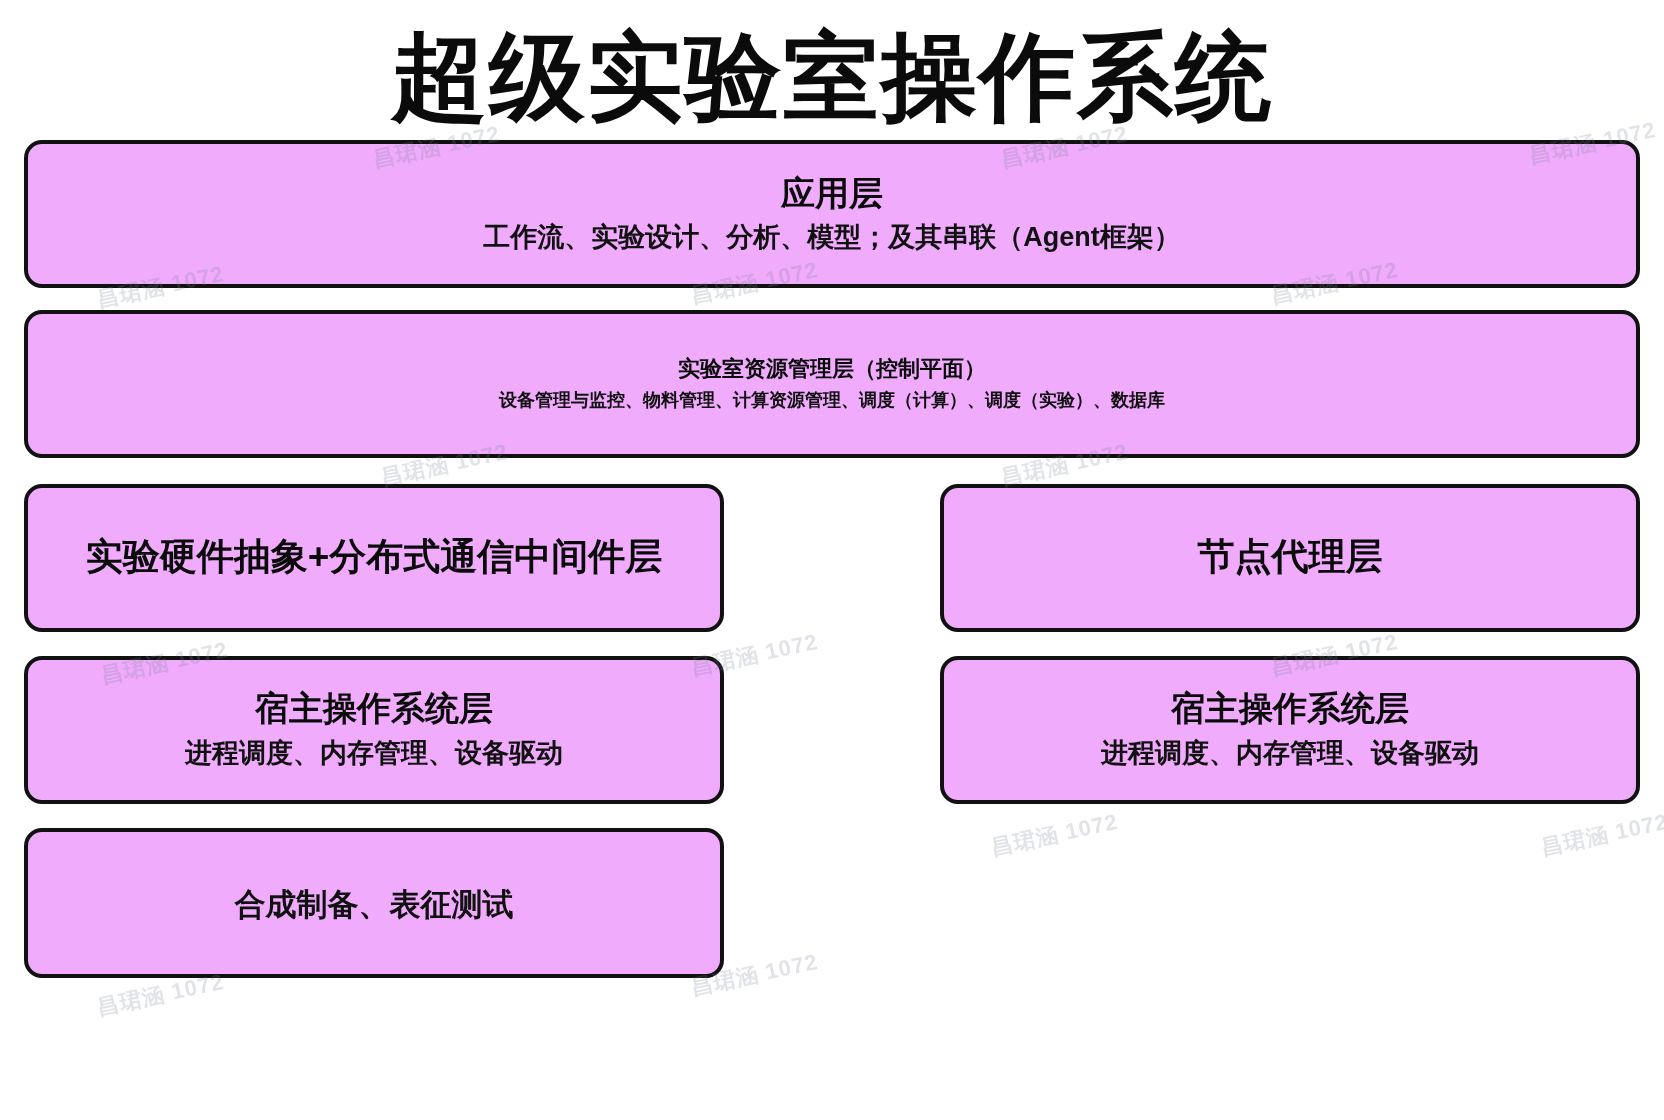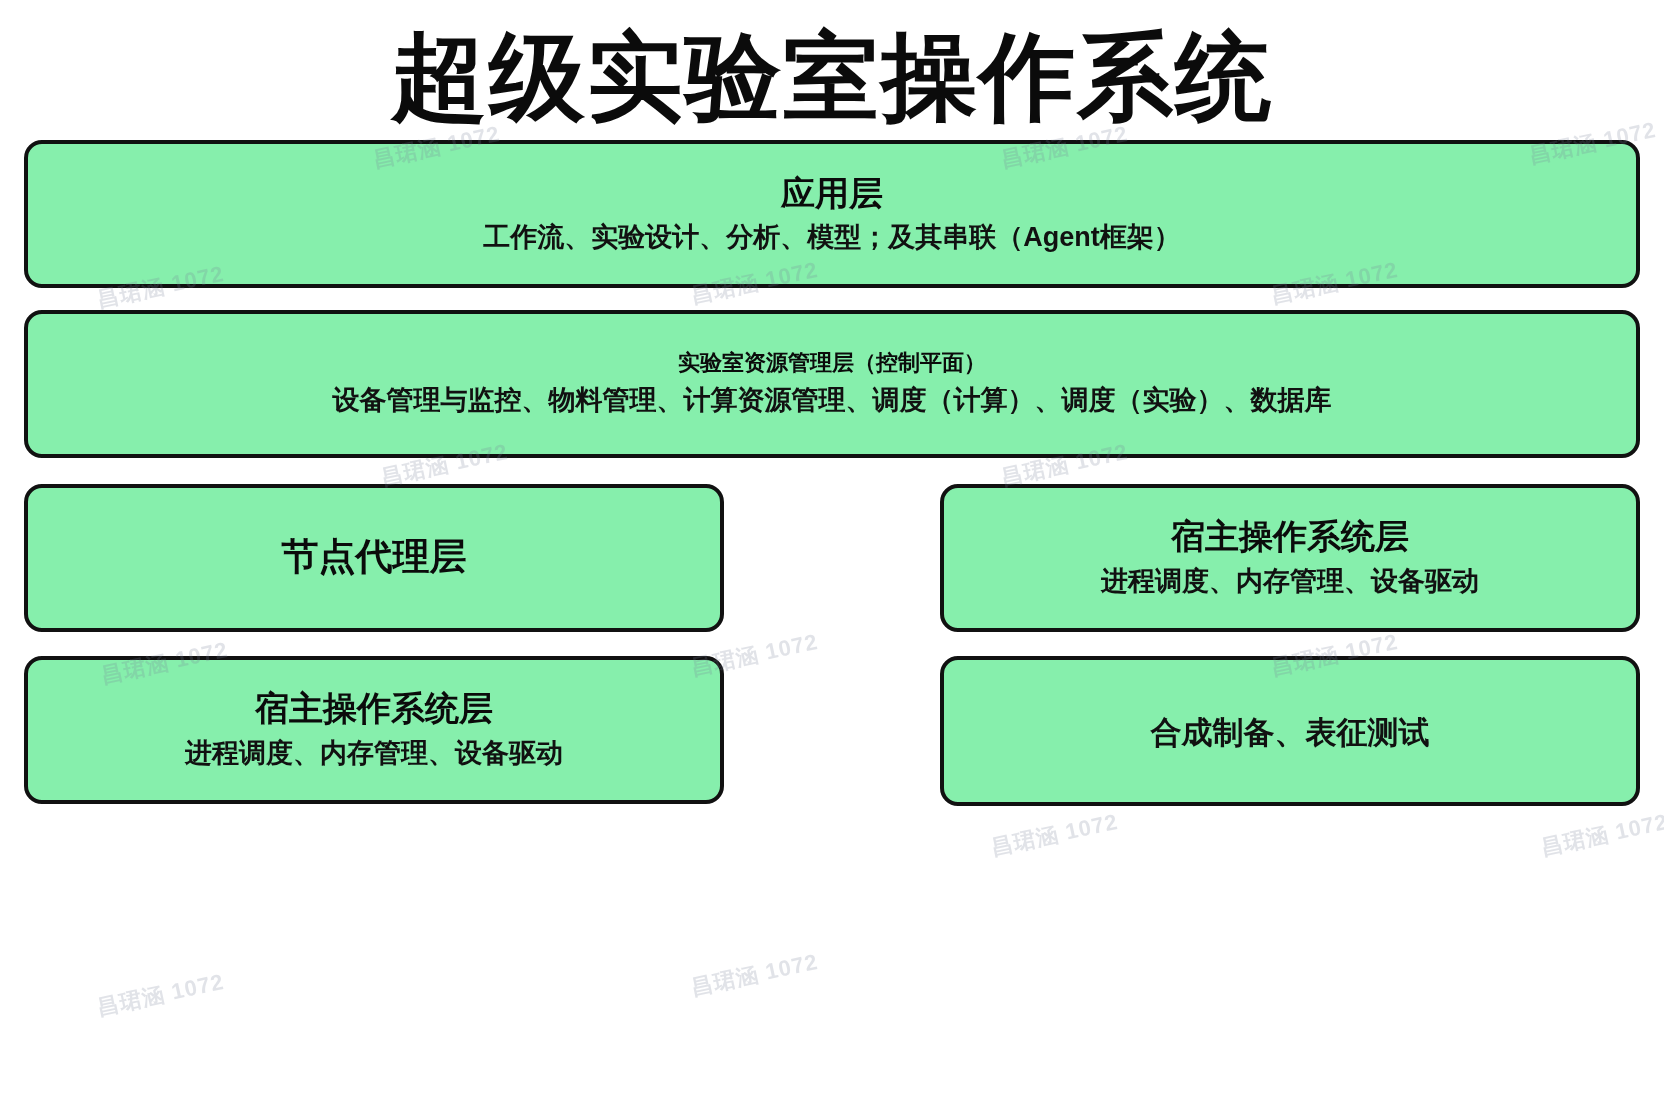--- a/index.html
+++ b/index.html
@@ -32,21 +32,21 @@
     font-weight: 800;
     letter-spacing: 2px;
     color: #0b0b0b;
     padding-top: 6px;
     padding-bottom: 10px;
     white-space: nowrap;
   }
 
   
   .box {
-    background: #86efac;
+    background: #f0abfc;
     border: 4px solid #111111;
     border-radius: 18px;
     box-sizing: border-box;
     display: flex;
     flex-direction: column;
     align-items: center;
     justify-content: center;
     text-align: center;
     position: relative;
     z-index: 2;
@@ -72,21 +72,21 @@
     height: 148px;
   }
   #app-layer .bx-title { font-size: 34px; }
   #app-layer .bx-sub   { font-size: 27px; text-align: center; }
 
   #resource-layer {
     height: 148px;
     margin-bottom: 26px;
   }
   #resource-layer .bx-title { font-size: 22px; }
-  #resource-layer .bx-sub   { font-size: 27px; }
+  #resource-layer .bx-sub   { font-size: 18px; }
 
   
   .cols {
     display: grid;
     grid-template-columns: 700px 700px;
     justify-content: space-between;
     width: 1616px;
     margin: 0 auto;
     row-gap: 24px;
   }
@@ -136,20 +136,23 @@
     <div class="bx-sub">工作流、实验设计、分析、模型；及其串联（Agent框架）</div>
   </div>
 
   <div class="box row-full" id="resource-layer">
     <div class="bx-title">实验室资源管理层（控制平面）</div>
     <div class="bx-sub">设备管理与监控、物料管理、计算资源管理、调度（计算）、调度（实验）、数据库</div>
   </div>
 
   <div class="cols">
 
+    <div class="box h-tall" id="hw-abstract-layer">
+      <div class="bx-title">实验硬件抽象+分布式通信中间件层</div>
+    </div>
 
     <div class="box h-tall" id="node-agent-layer">
       <div class="bx-title">节点代理层</div>
     </div>
 
     <div class="box h-mid host-box">
       <div class="bx-title">宿主操作系统层</div>
       <div class="bx-sub">进程调度、内存管理、设备驱动</div>
     </div>
 

